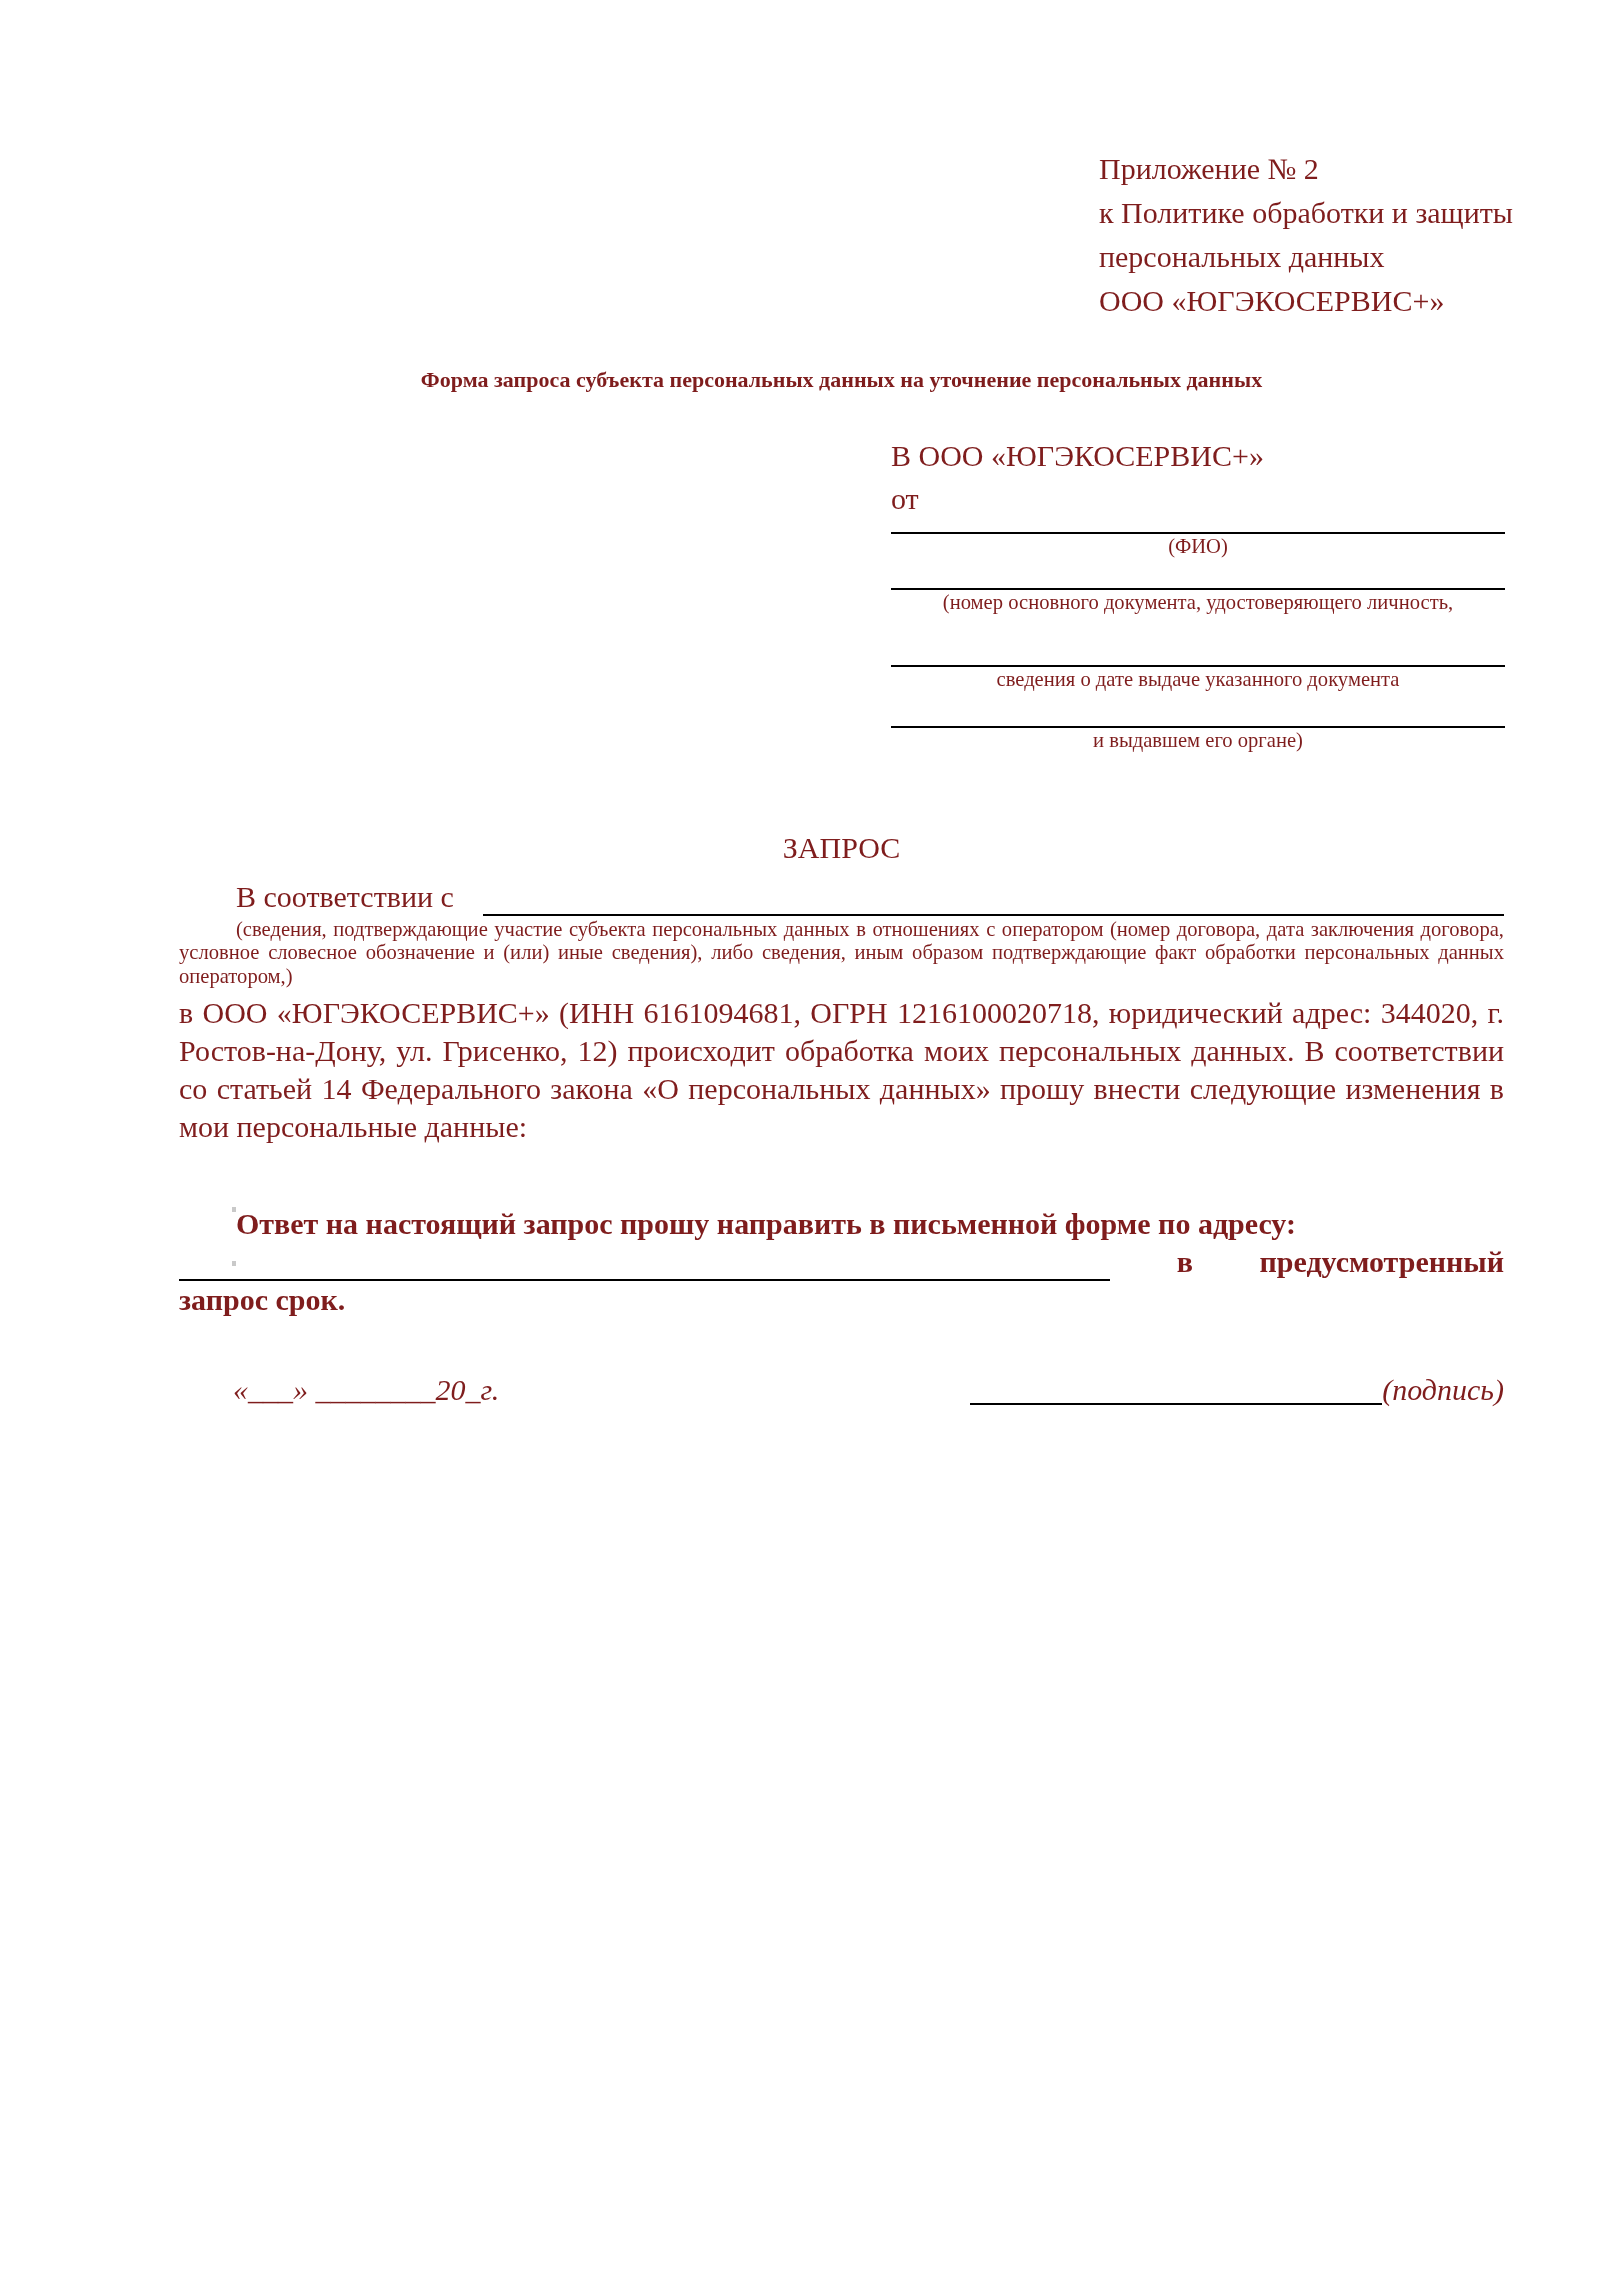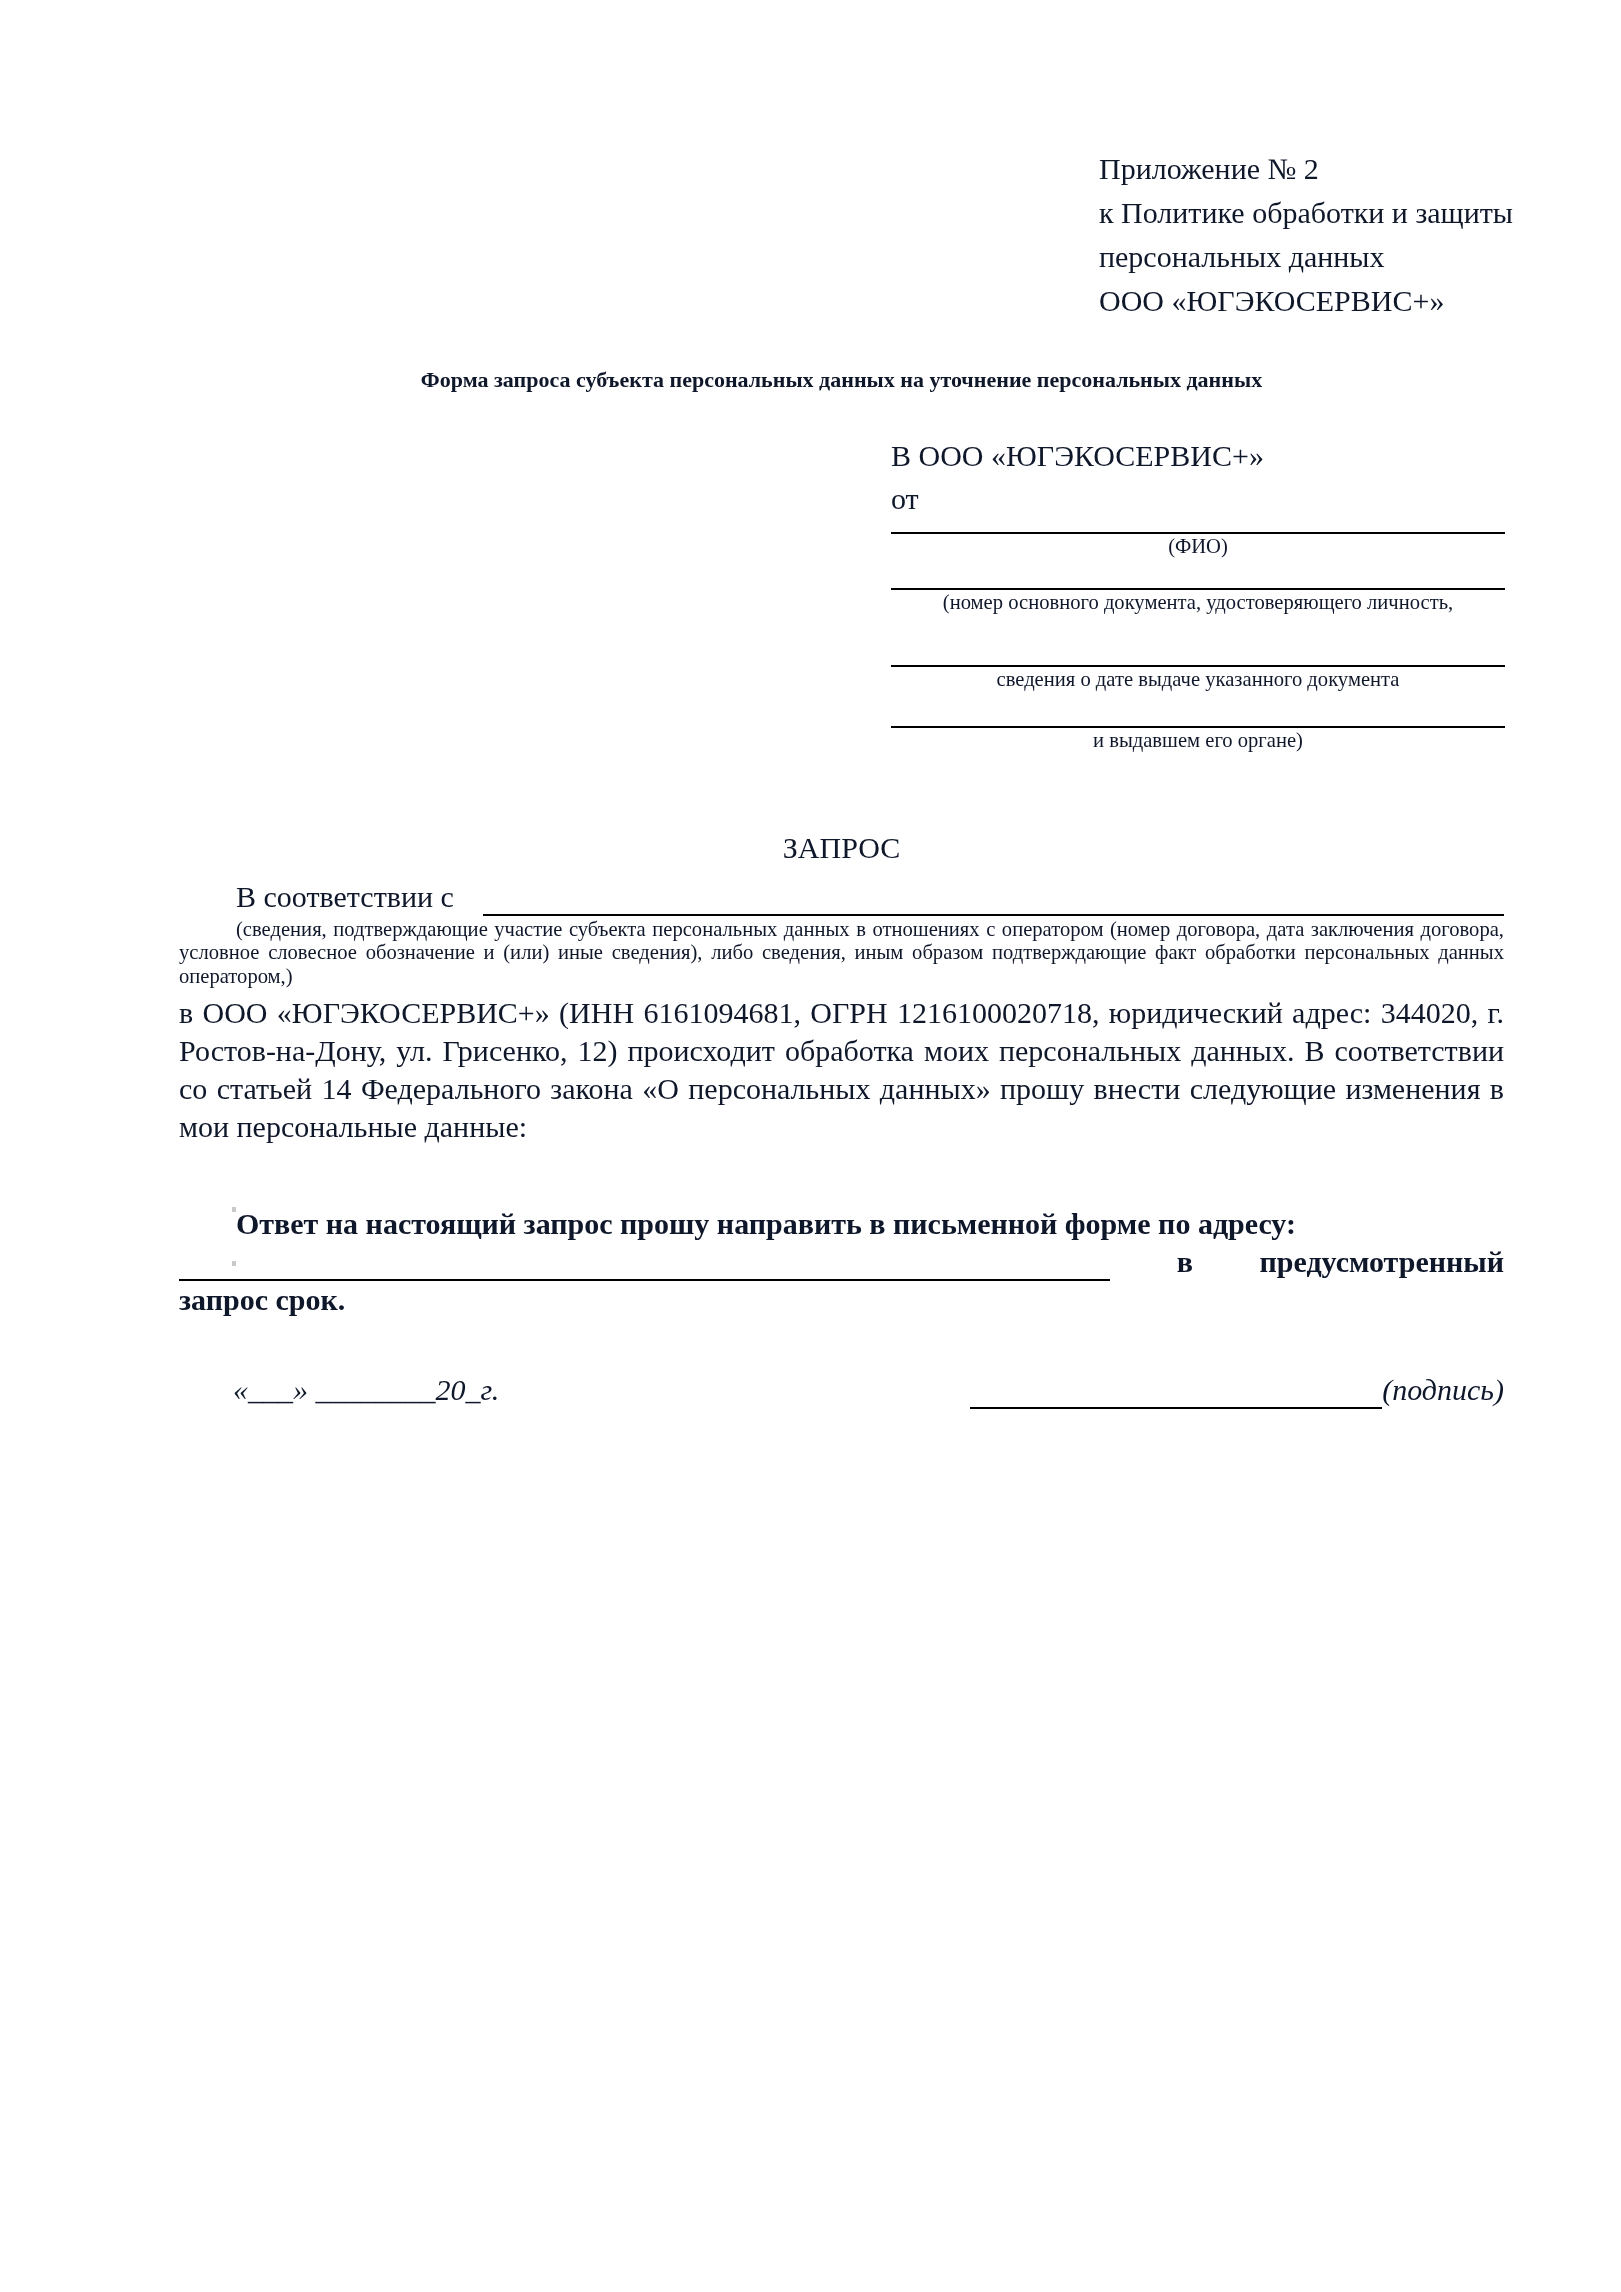--- a/index.html
+++ b/index.html
@@ -5,21 +5,21 @@
   html, body {
     margin: 0;
     padding: 0;
     background: #ffffff;
   }
   .page {
     position: relative;
     width: 1569px;
     height: 2293px;
     background: #ffffff;
-    color: #0f172a;
+    color: #7f1d1d;
     font-family: "Liberation Serif", "DejaVu Serif", serif;
     overflow: hidden;
     padding-left: 41px;
   }
   .content {
     position: absolute;
     left: 179px;
     top: 0;
     width: 1325px;
   }
@@ -143,21 +143,21 @@
     font-size: 30px;
     line-height: 39px;
     font-style: italic;
   }
   .sig-date {
     padding-left: 54px;
     white-space: nowrap;
   }
   .sig-right {
     display: flex;
-    align-items: flex-end;
+    align-items: flex-start;
     white-space: nowrap;
   }
   .sig-fill {
     width: 412px;
     border-bottom: 2.9px solid #000;
     height: 33px;
   }
 </style>
 </head>
 <body>

